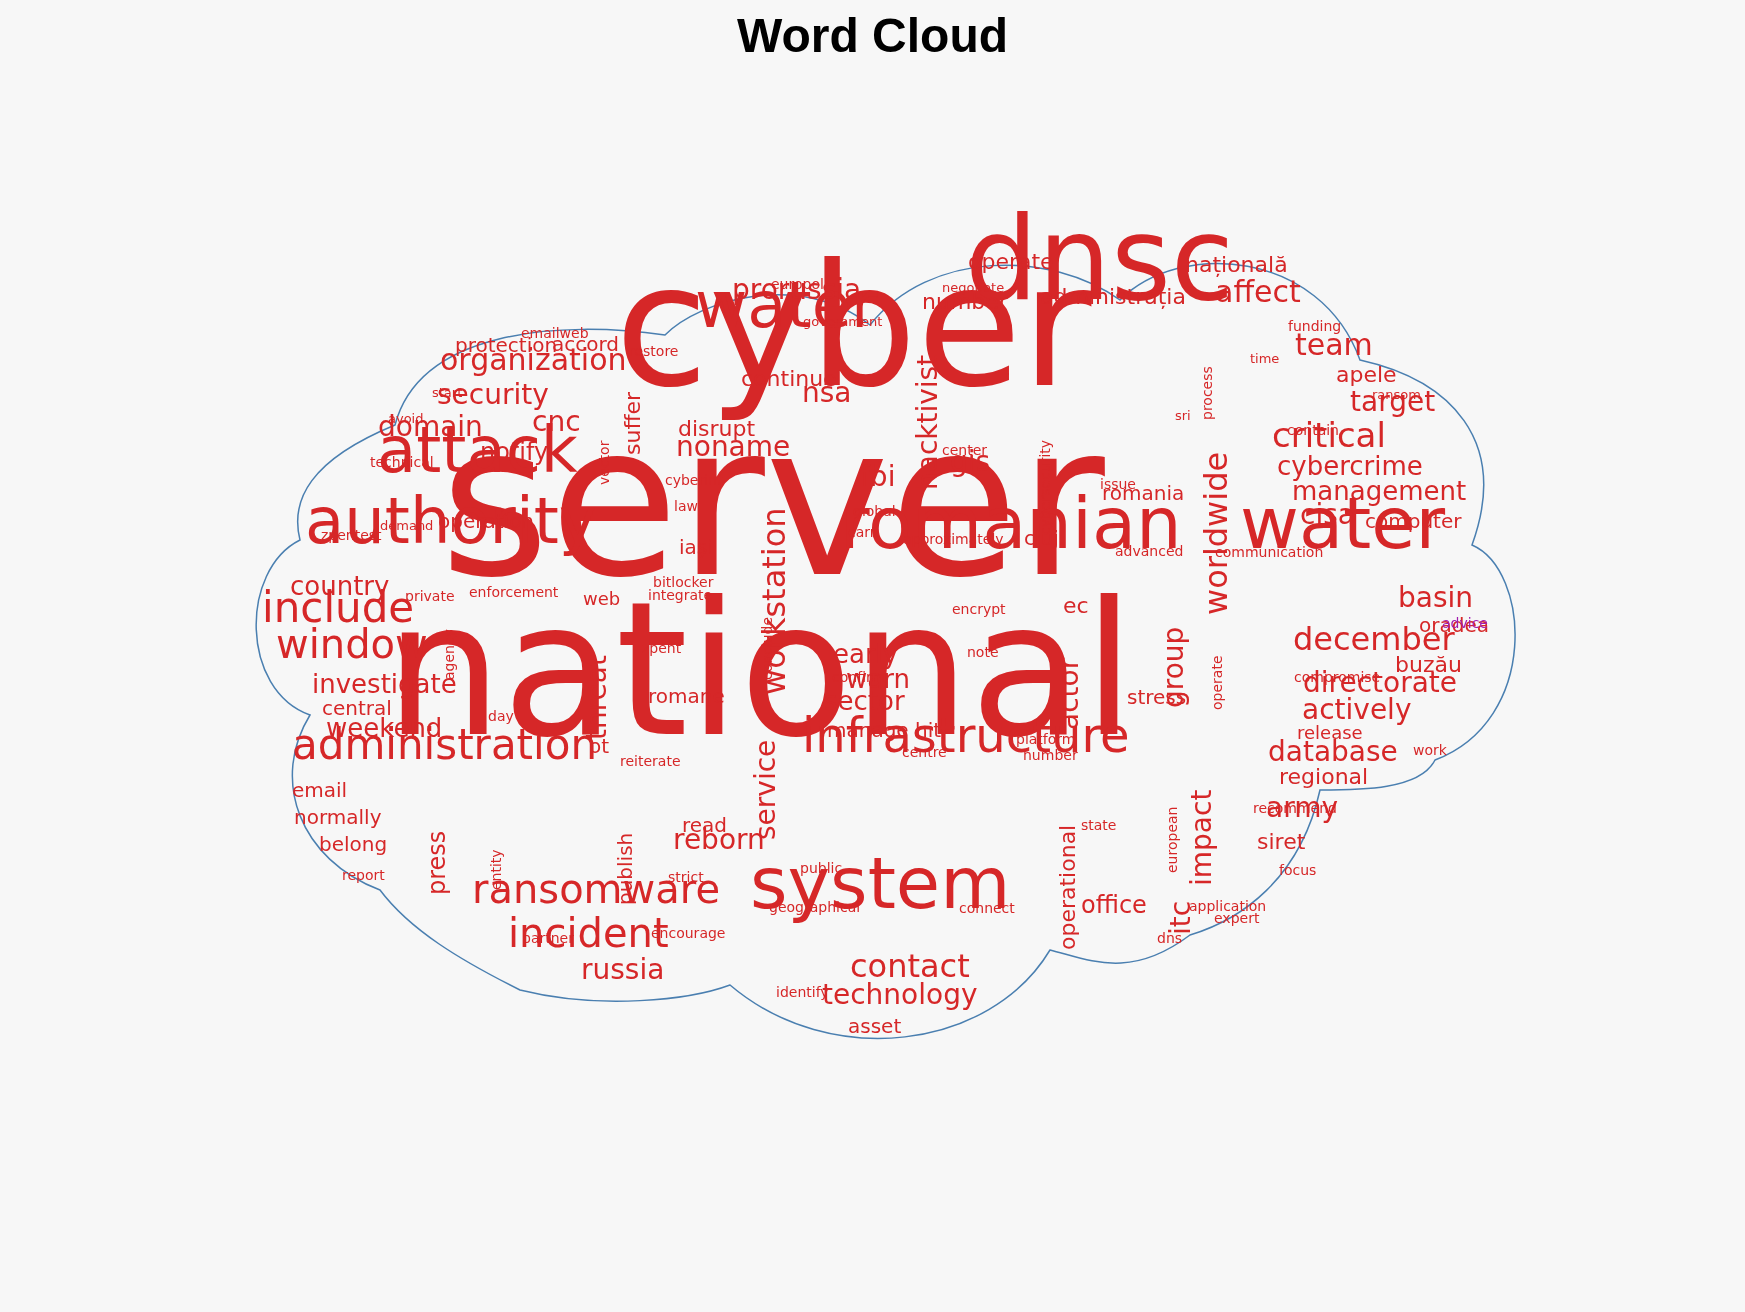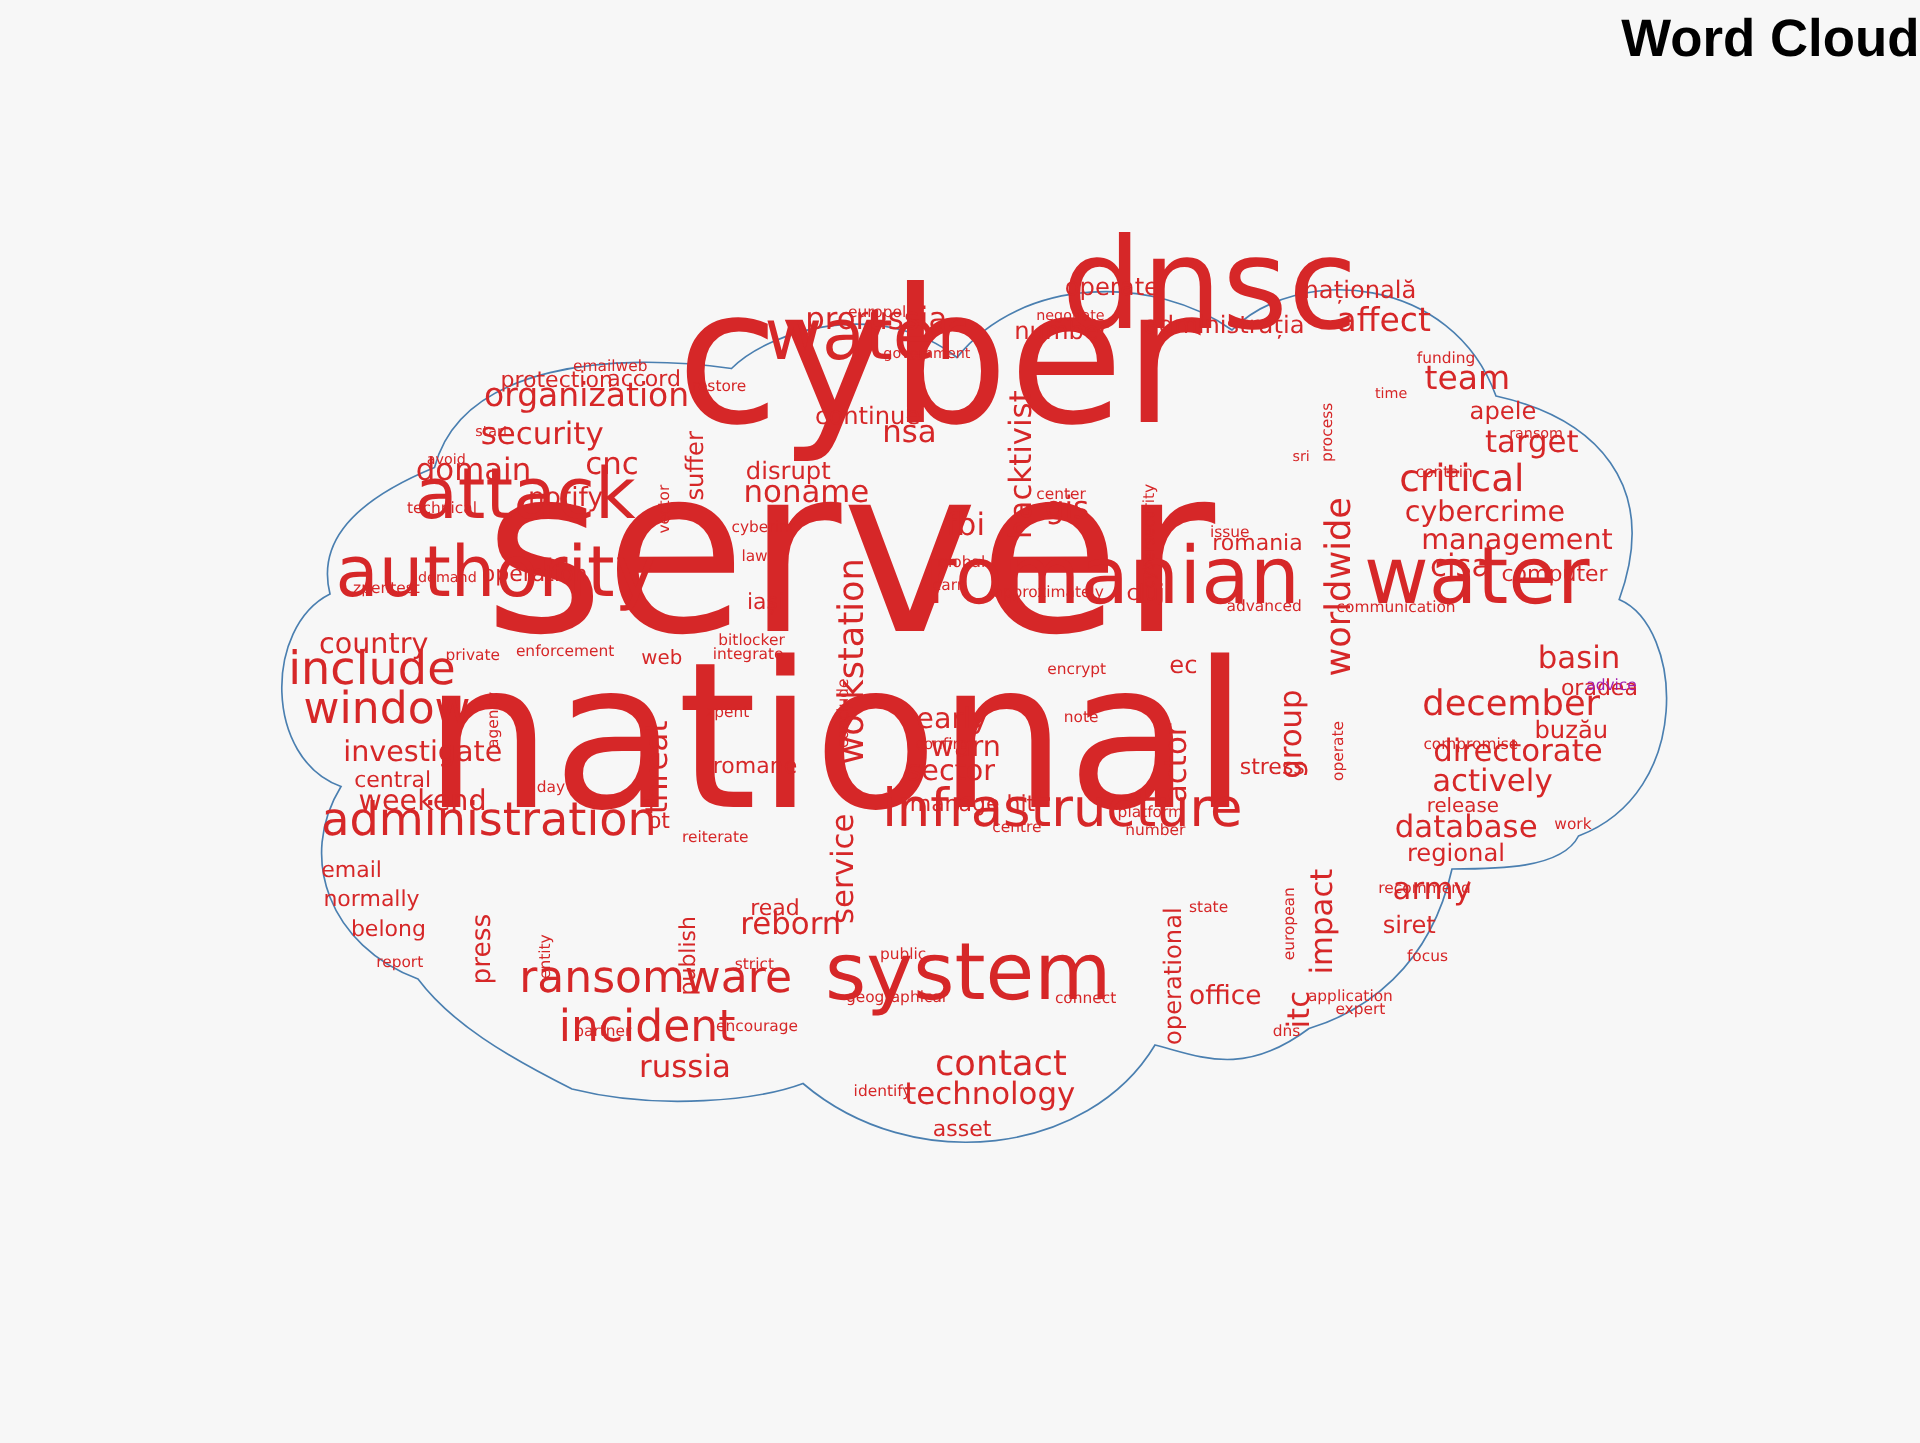--- a/index.html
+++ b/index.html
@@ -5,21 +5,21 @@
     html, body { margin: 0; padding: 0; }
     body {
       width: 1745px; height: 1312px;
       background: #f7f7f7;
       position: relative;
       overflow: hidden;
       font-family: "DejaVu Sans", sans-serif;
     }
     .title {
       position: absolute; left: 0; top: 8px; width: 1745px;
-      text-align: right;
+      text-align: center;
       font-family: "Liberation Sans", sans-serif;
       font-weight: bold; font-size: 48px; color: #000;
     }
     .cloud-svg { position: absolute; left: 0; top: 0; }
     .word {
       position: absolute;
       font-family: "DejaVu Sans", sans-serif;
       color: #d62728;
       white-space: nowrap;
       line-height: 1;

